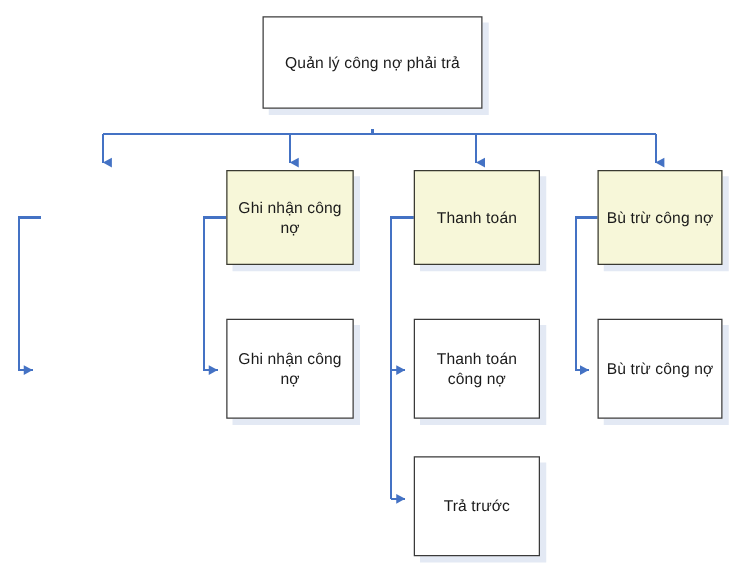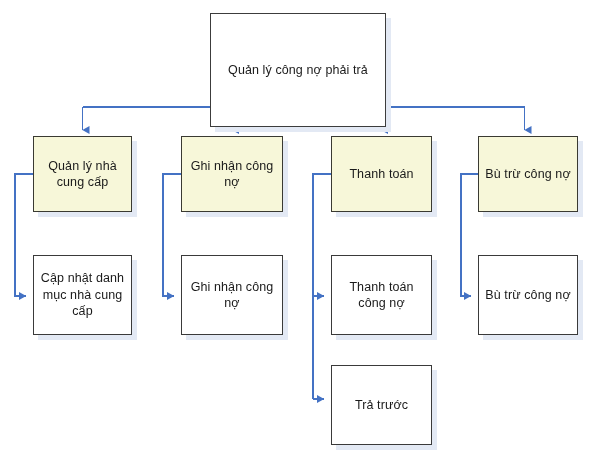--- a/index.html
+++ b/index.html
@@ -84,47 +84,38 @@
 
       <path d="M33,174 L15,174 L15,296 L26,296" marker-end="url(#arrowRight)"></path>
       <path d="M181,174 L163,174 L163,296 L174,296" marker-end="url(#arrowRight)"></path>
       <path d="M331,174 L313,174 L313,399"></path>
       <path d="M313,296 L324,296" marker-end="url(#arrowRight)"></path>
       <path d="M313,399 L324,399" marker-end="url(#arrowRight)"></path>
       <path d="M478,174 L461,174 L461,296 L471,296" marker-end="url(#arrowRight)"></path>
     </g>
   </svg>
 
-  <div class="node level-root" style="left:210px; top:13px; width:176px; height:114px;">
+  <div class="node level-root" style="left:210px; top:13px; width:176px; height:74px;">
     <span class="node-label">Quản lý công nợ phải trả</span>
   </div>
 
-  <div class="node level-2" style="left:33px; top:136px; width:99px; height:76px;">
-    <span class="node-label">Quản lý nhà
-cung cấp</span>
-  </div>
 
   <div class="node level-2" style="left:181px; top:136px; width:102px; height:76px;">
     <span class="node-label">Ghi nhận công
 nợ</span>
   </div>
 
   <div class="node level-2" style="left:331px; top:136px; width:101px; height:76px;">
     <span class="node-label">Thanh toán</span>
   </div>
 
   <div class="node level-2" style="left:478px; top:136px; width:100px; height:76px;">
     <span class="node-label">Bù trừ công nợ</span>
   </div>
 
-  <div class="node level-3" style="left:33px; top:255px; width:99px; height:80px;">
-    <span class="node-label">Cập nhật danh
-mục nhà cung
-cấp</span>
-  </div>
 
   <div class="node level-3" style="left:181px; top:255px; width:102px; height:80px;">
     <span class="node-label">Ghi nhận công
 nợ</span>
   </div>
 
   <div class="node level-3" style="left:331px; top:255px; width:101px; height:80px;">
     <span class="node-label">Thanh toán
 công nợ</span>
   </div>

